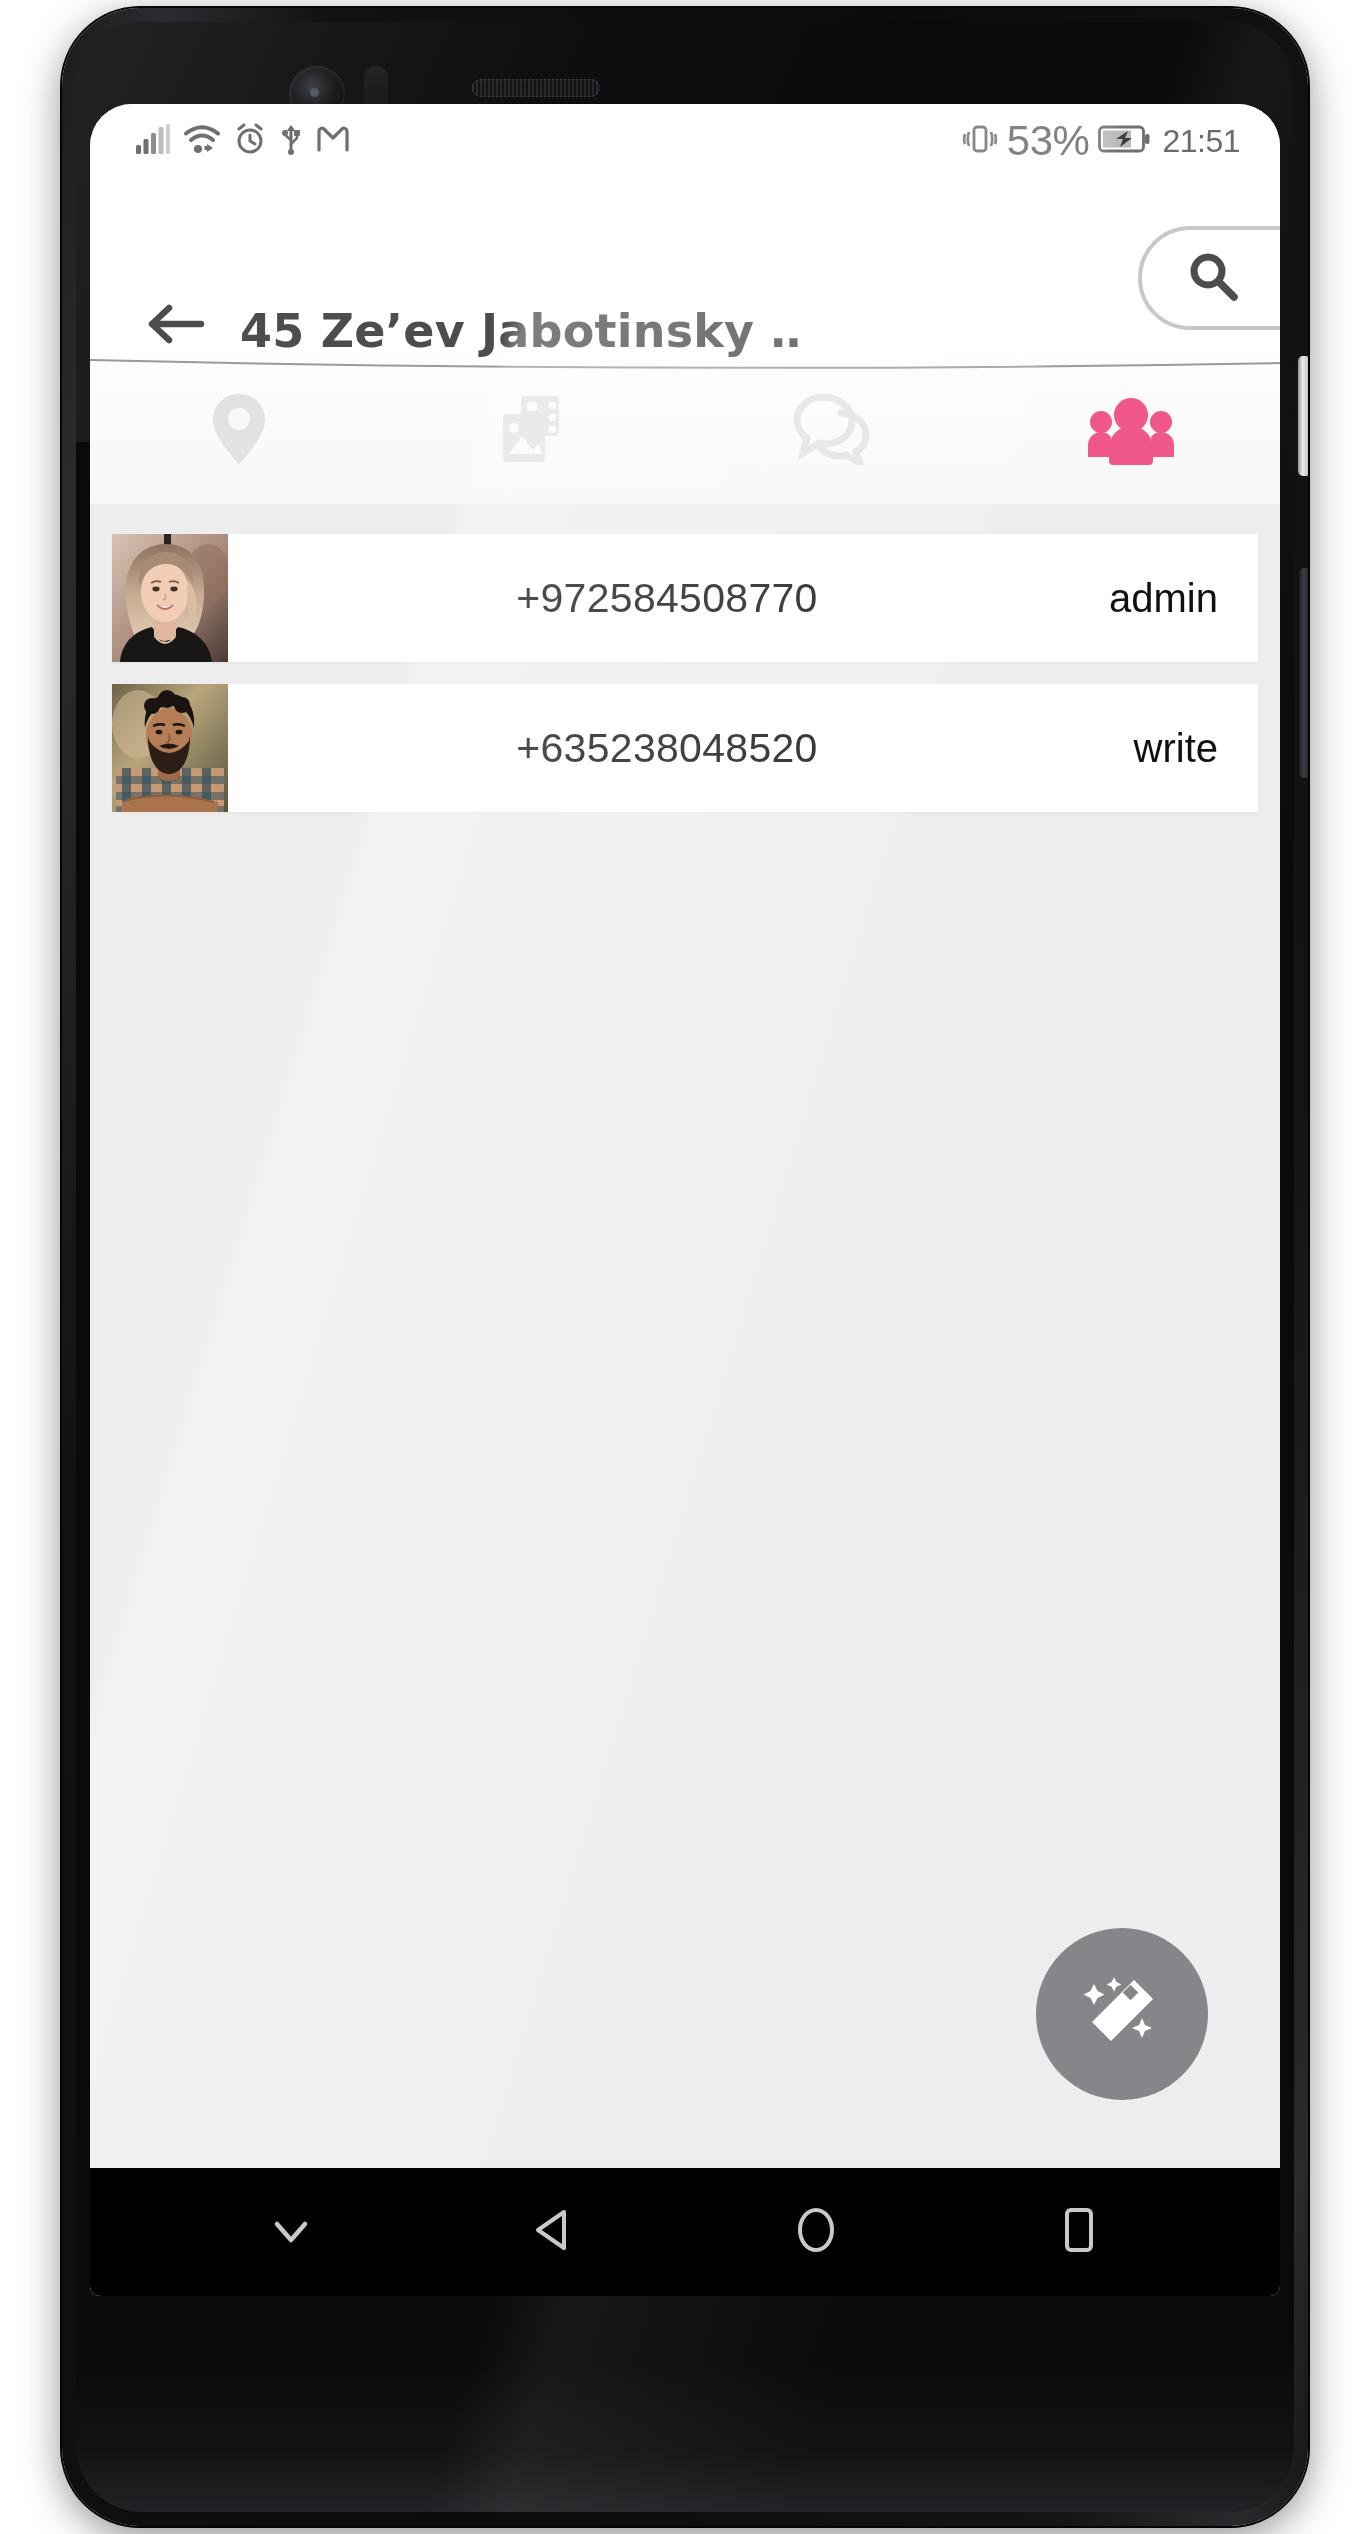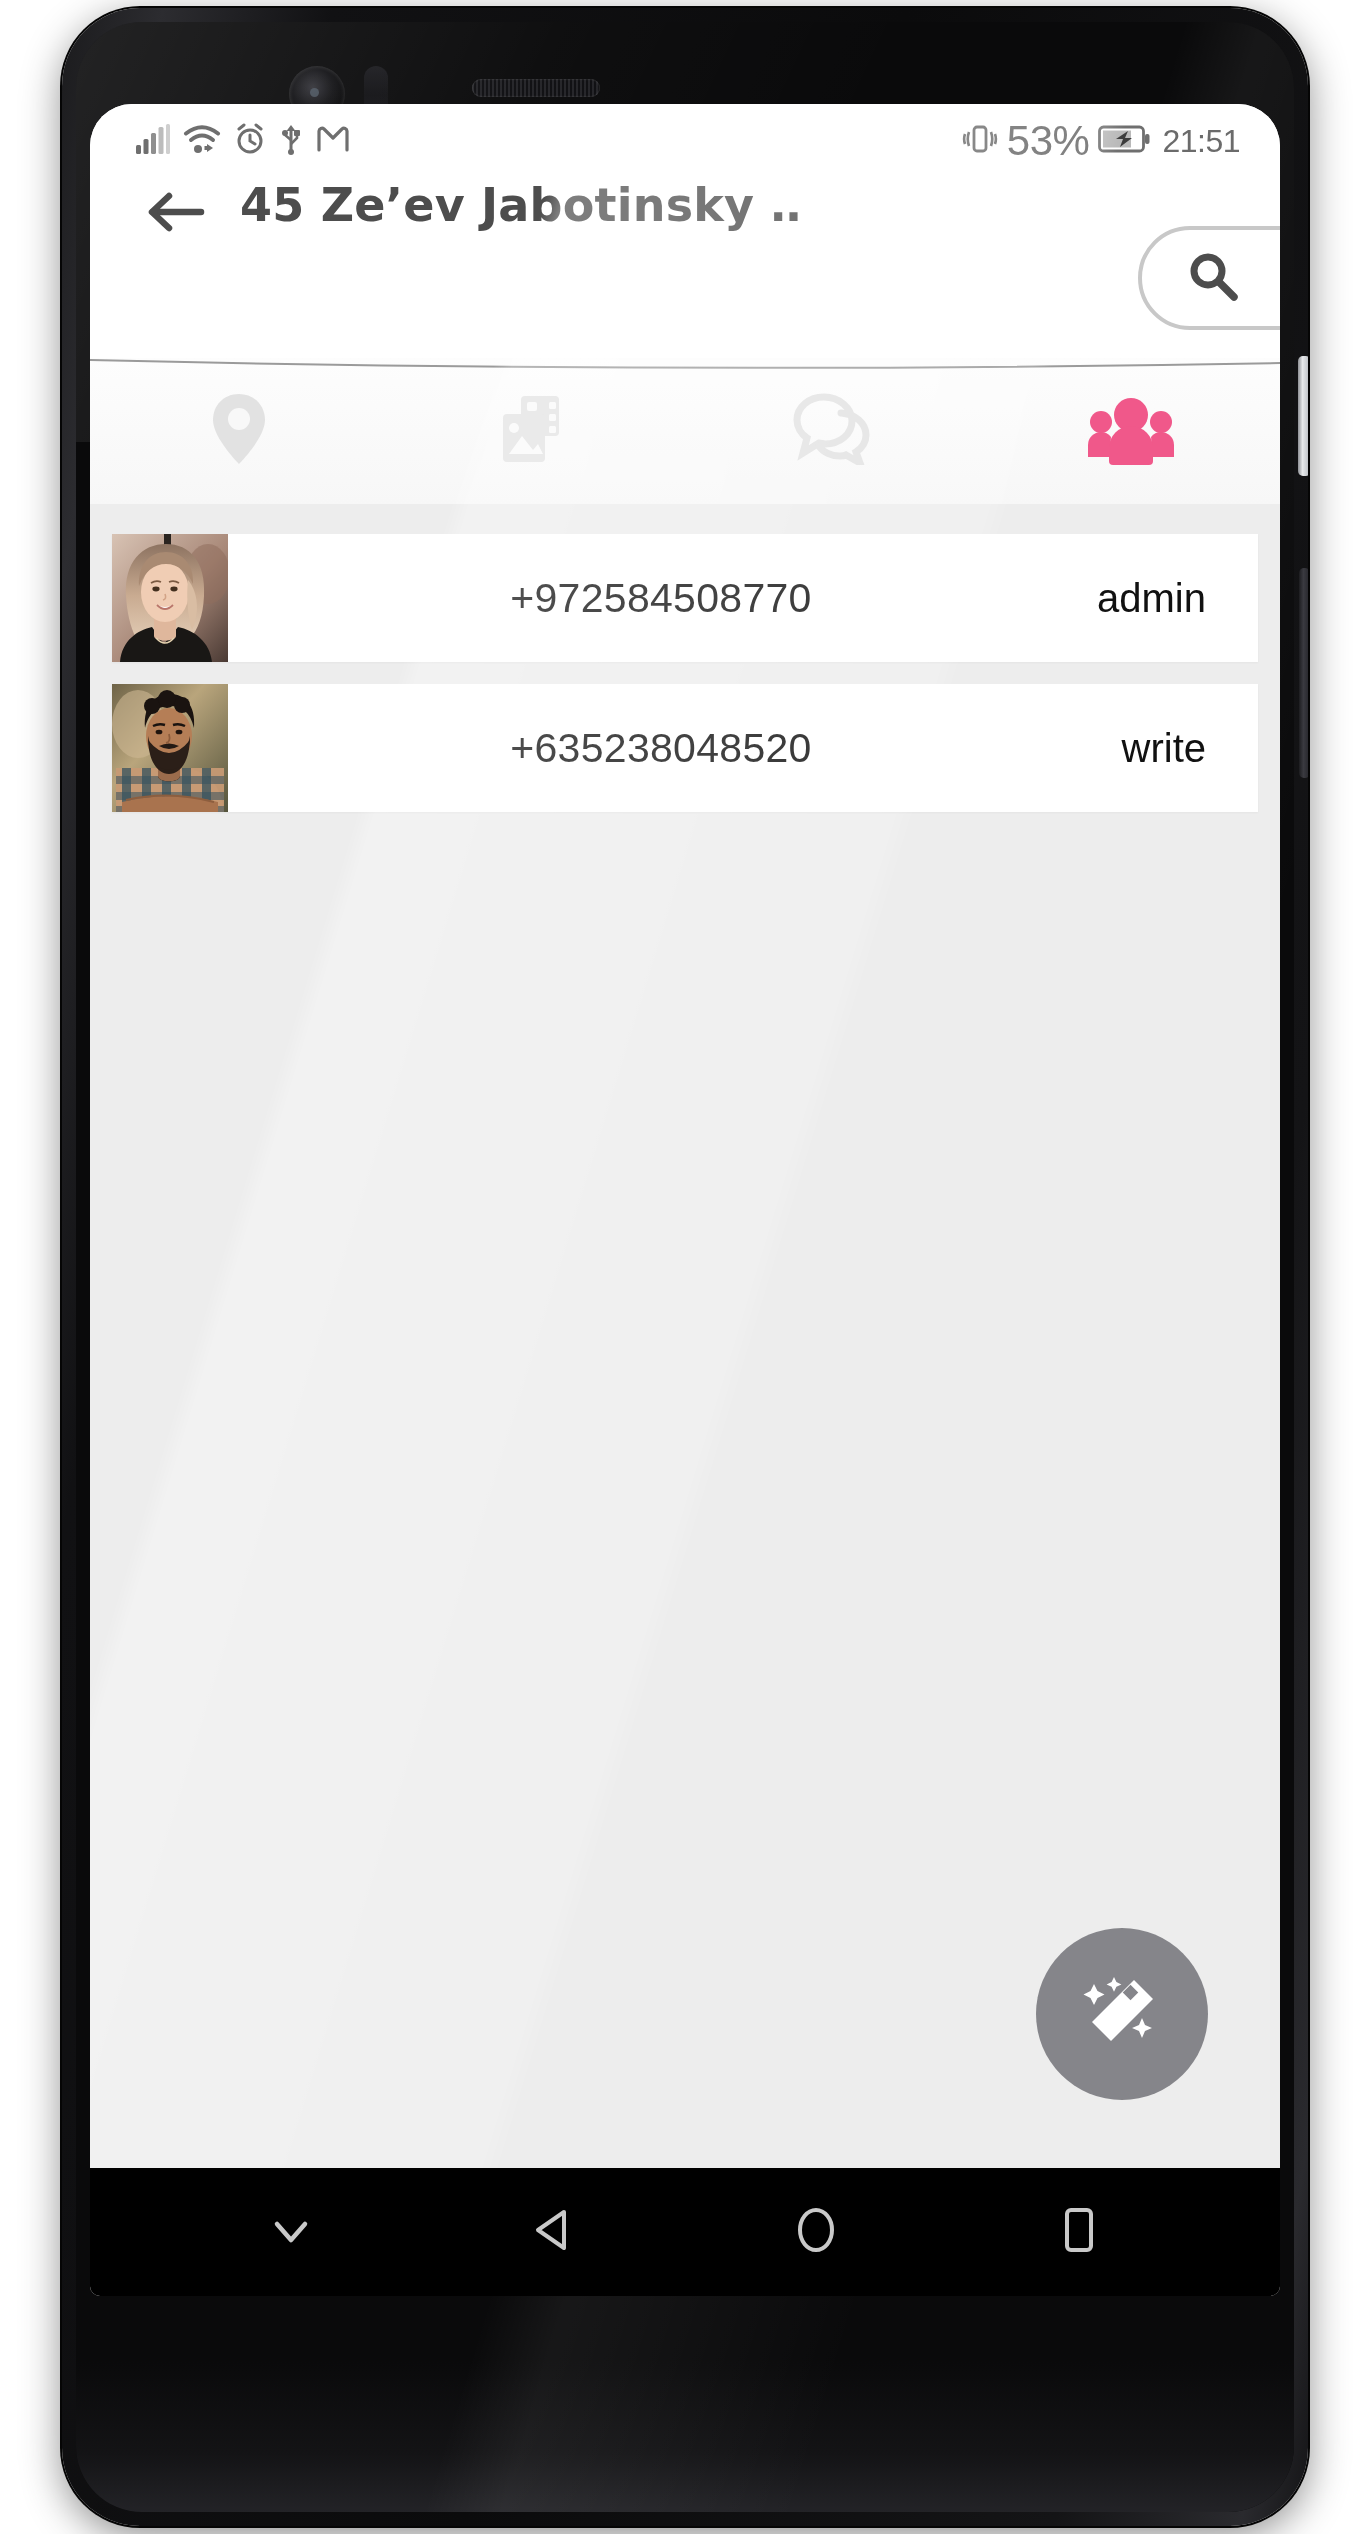--- a/index.html
+++ b/index.html
@@ -151,21 +151,21 @@
     white-space: nowrap;
   }
   #status-clock { font-size: 32px; margin-left: 3px; }
 
   
   #app-bar {
     position: relative;
     height: 180px;
     background: #ffffff;
     display: flex;
-    align-items: flex-start;
+    align-items: flex-end;
     padding-left: 52px;
     box-sizing: border-box;
   }
   #back-button {
     width: 68px;
     height: 68px;
     flex: 0 0 auto;
     display: flex;
     align-items: center;
     justify-content: center;
@@ -250,21 +250,21 @@
     font-size: 41px;
     font-family: "Liberation Sans", sans-serif;
     letter-spacing: 0.3px;
     padding-left: 68px;
   }
   .member-role {
     flex: 0 0 auto;
     color: #111111;
     font-size: 40px;
     font-family: "Liberation Sans", sans-serif;
-    padding-right: 52px;
+    padding-right: 40px;
     text-align: right;
     min-width: 180px;
   }
 
   
   #screen-glare {
     position: absolute;
     left: 0; top: 0;
     width: 100%; height: 100%;
     pointer-events: none;

